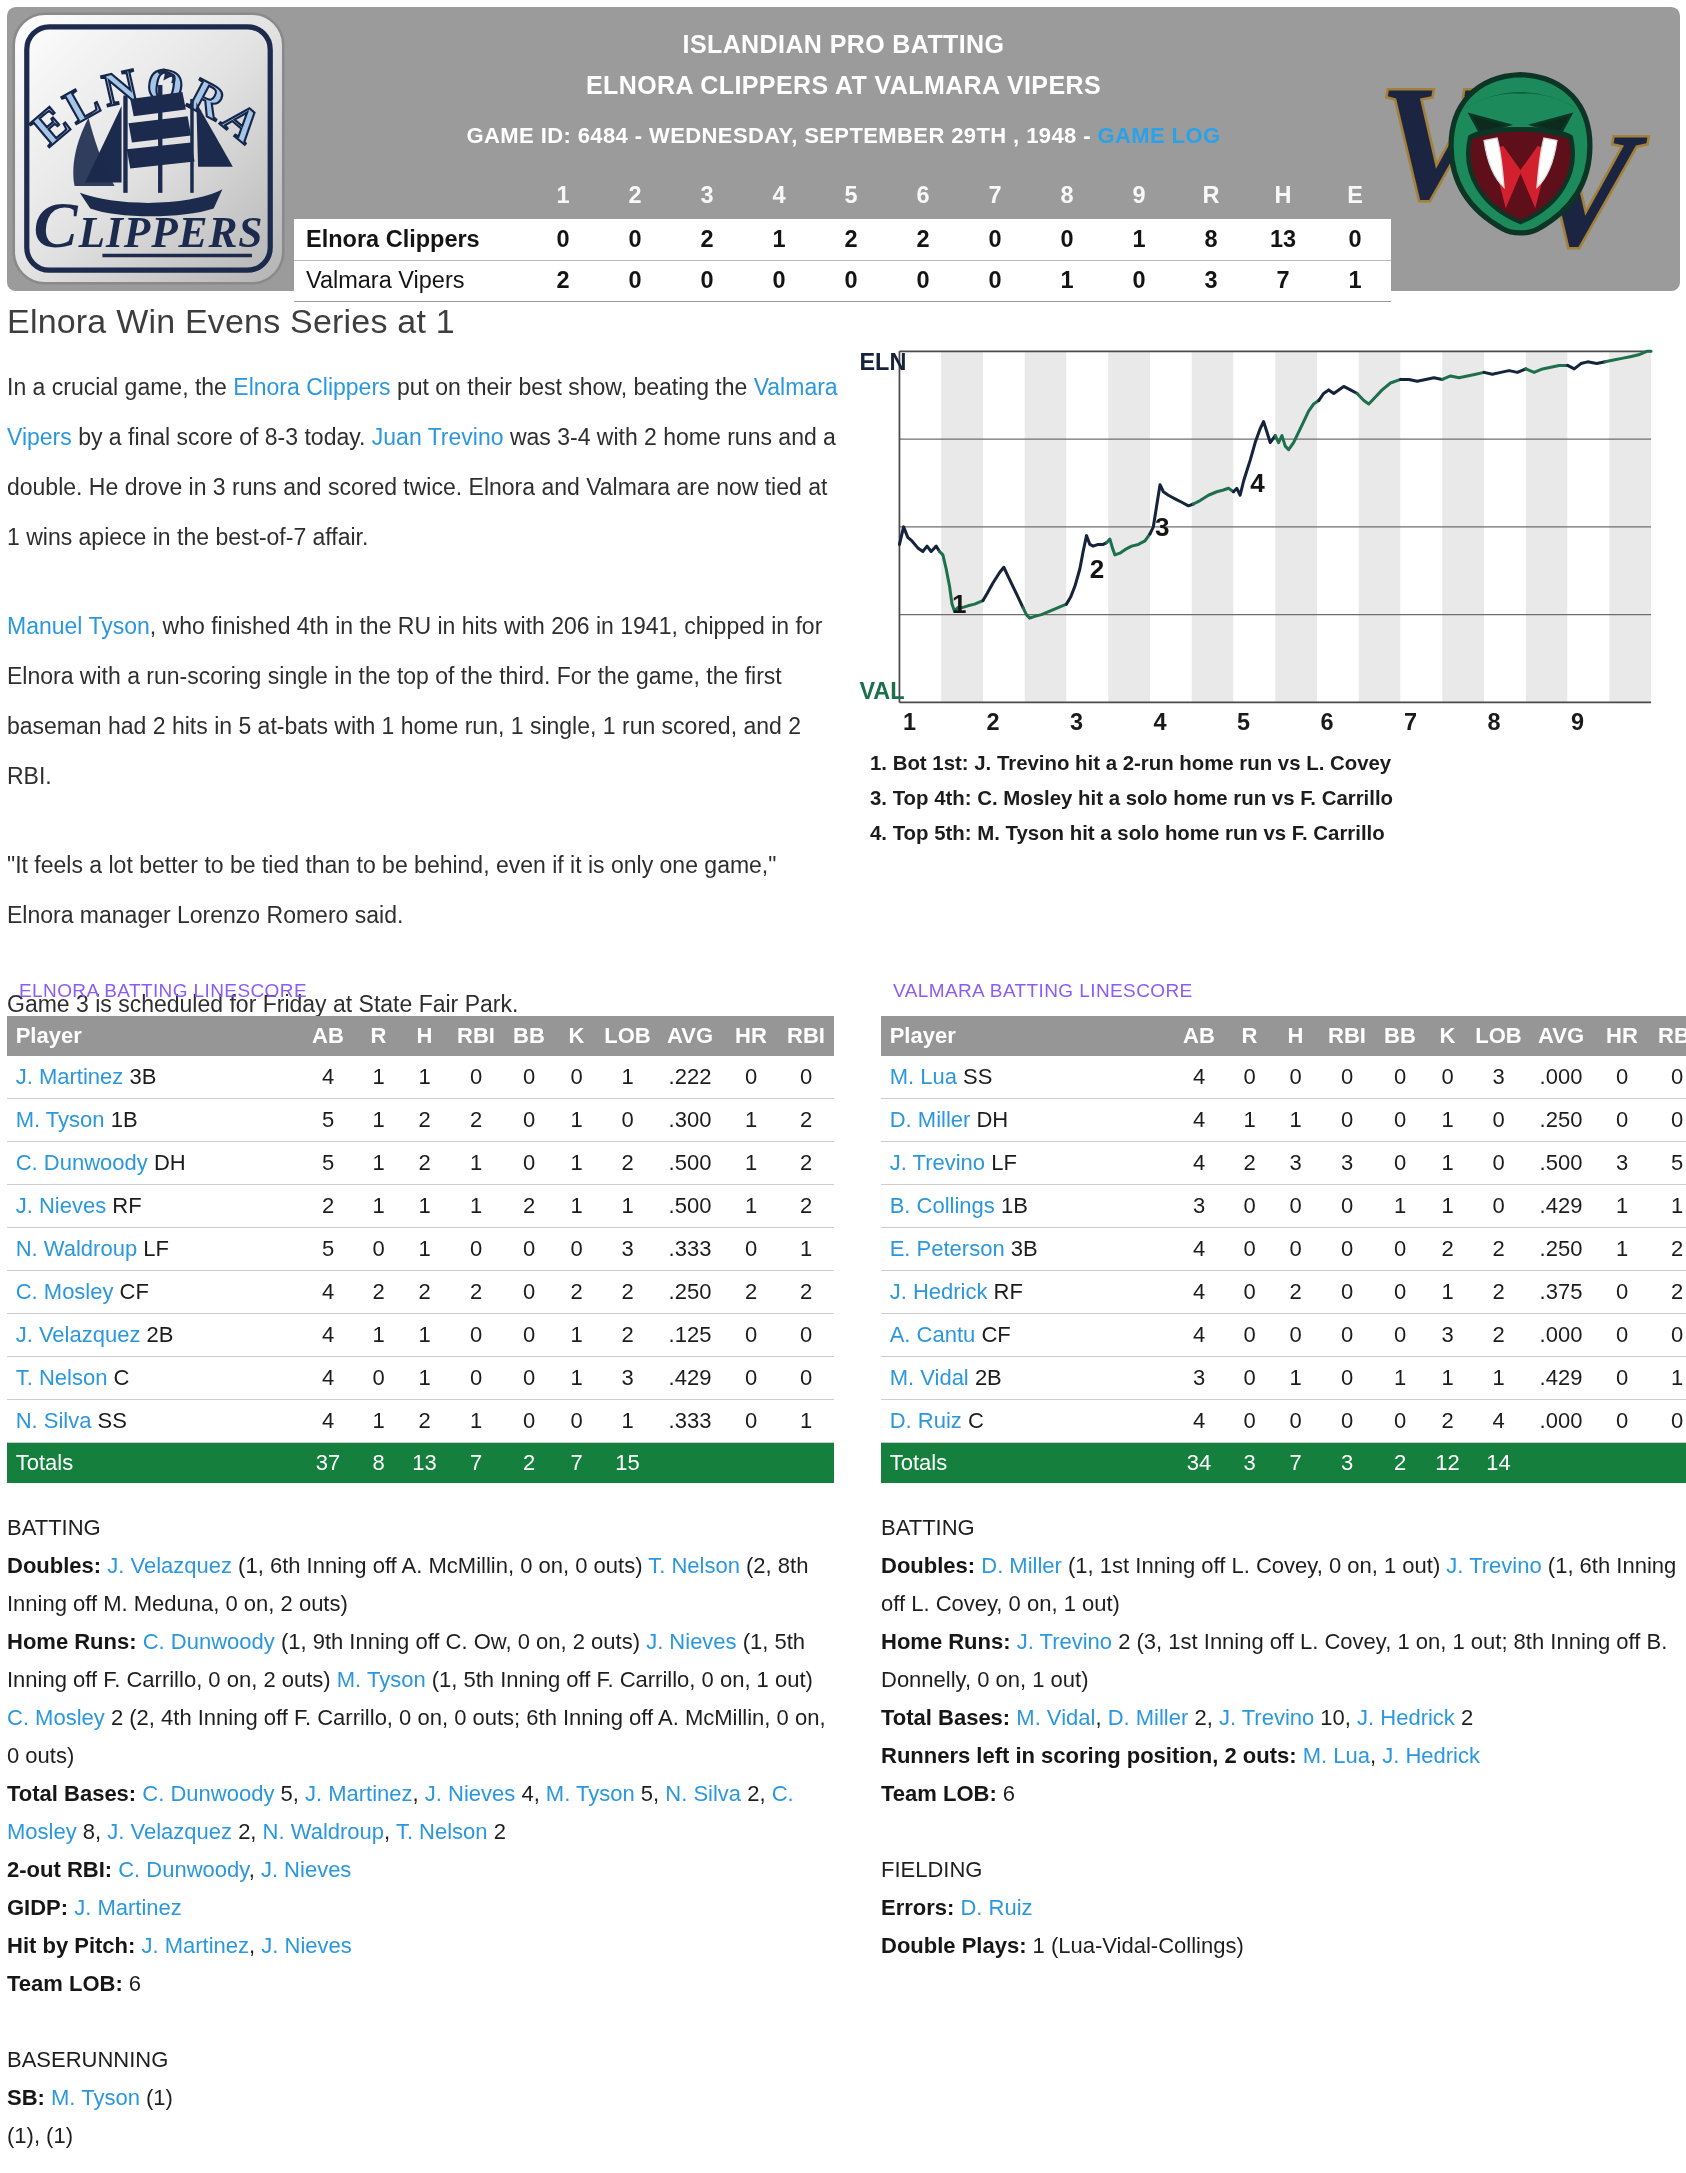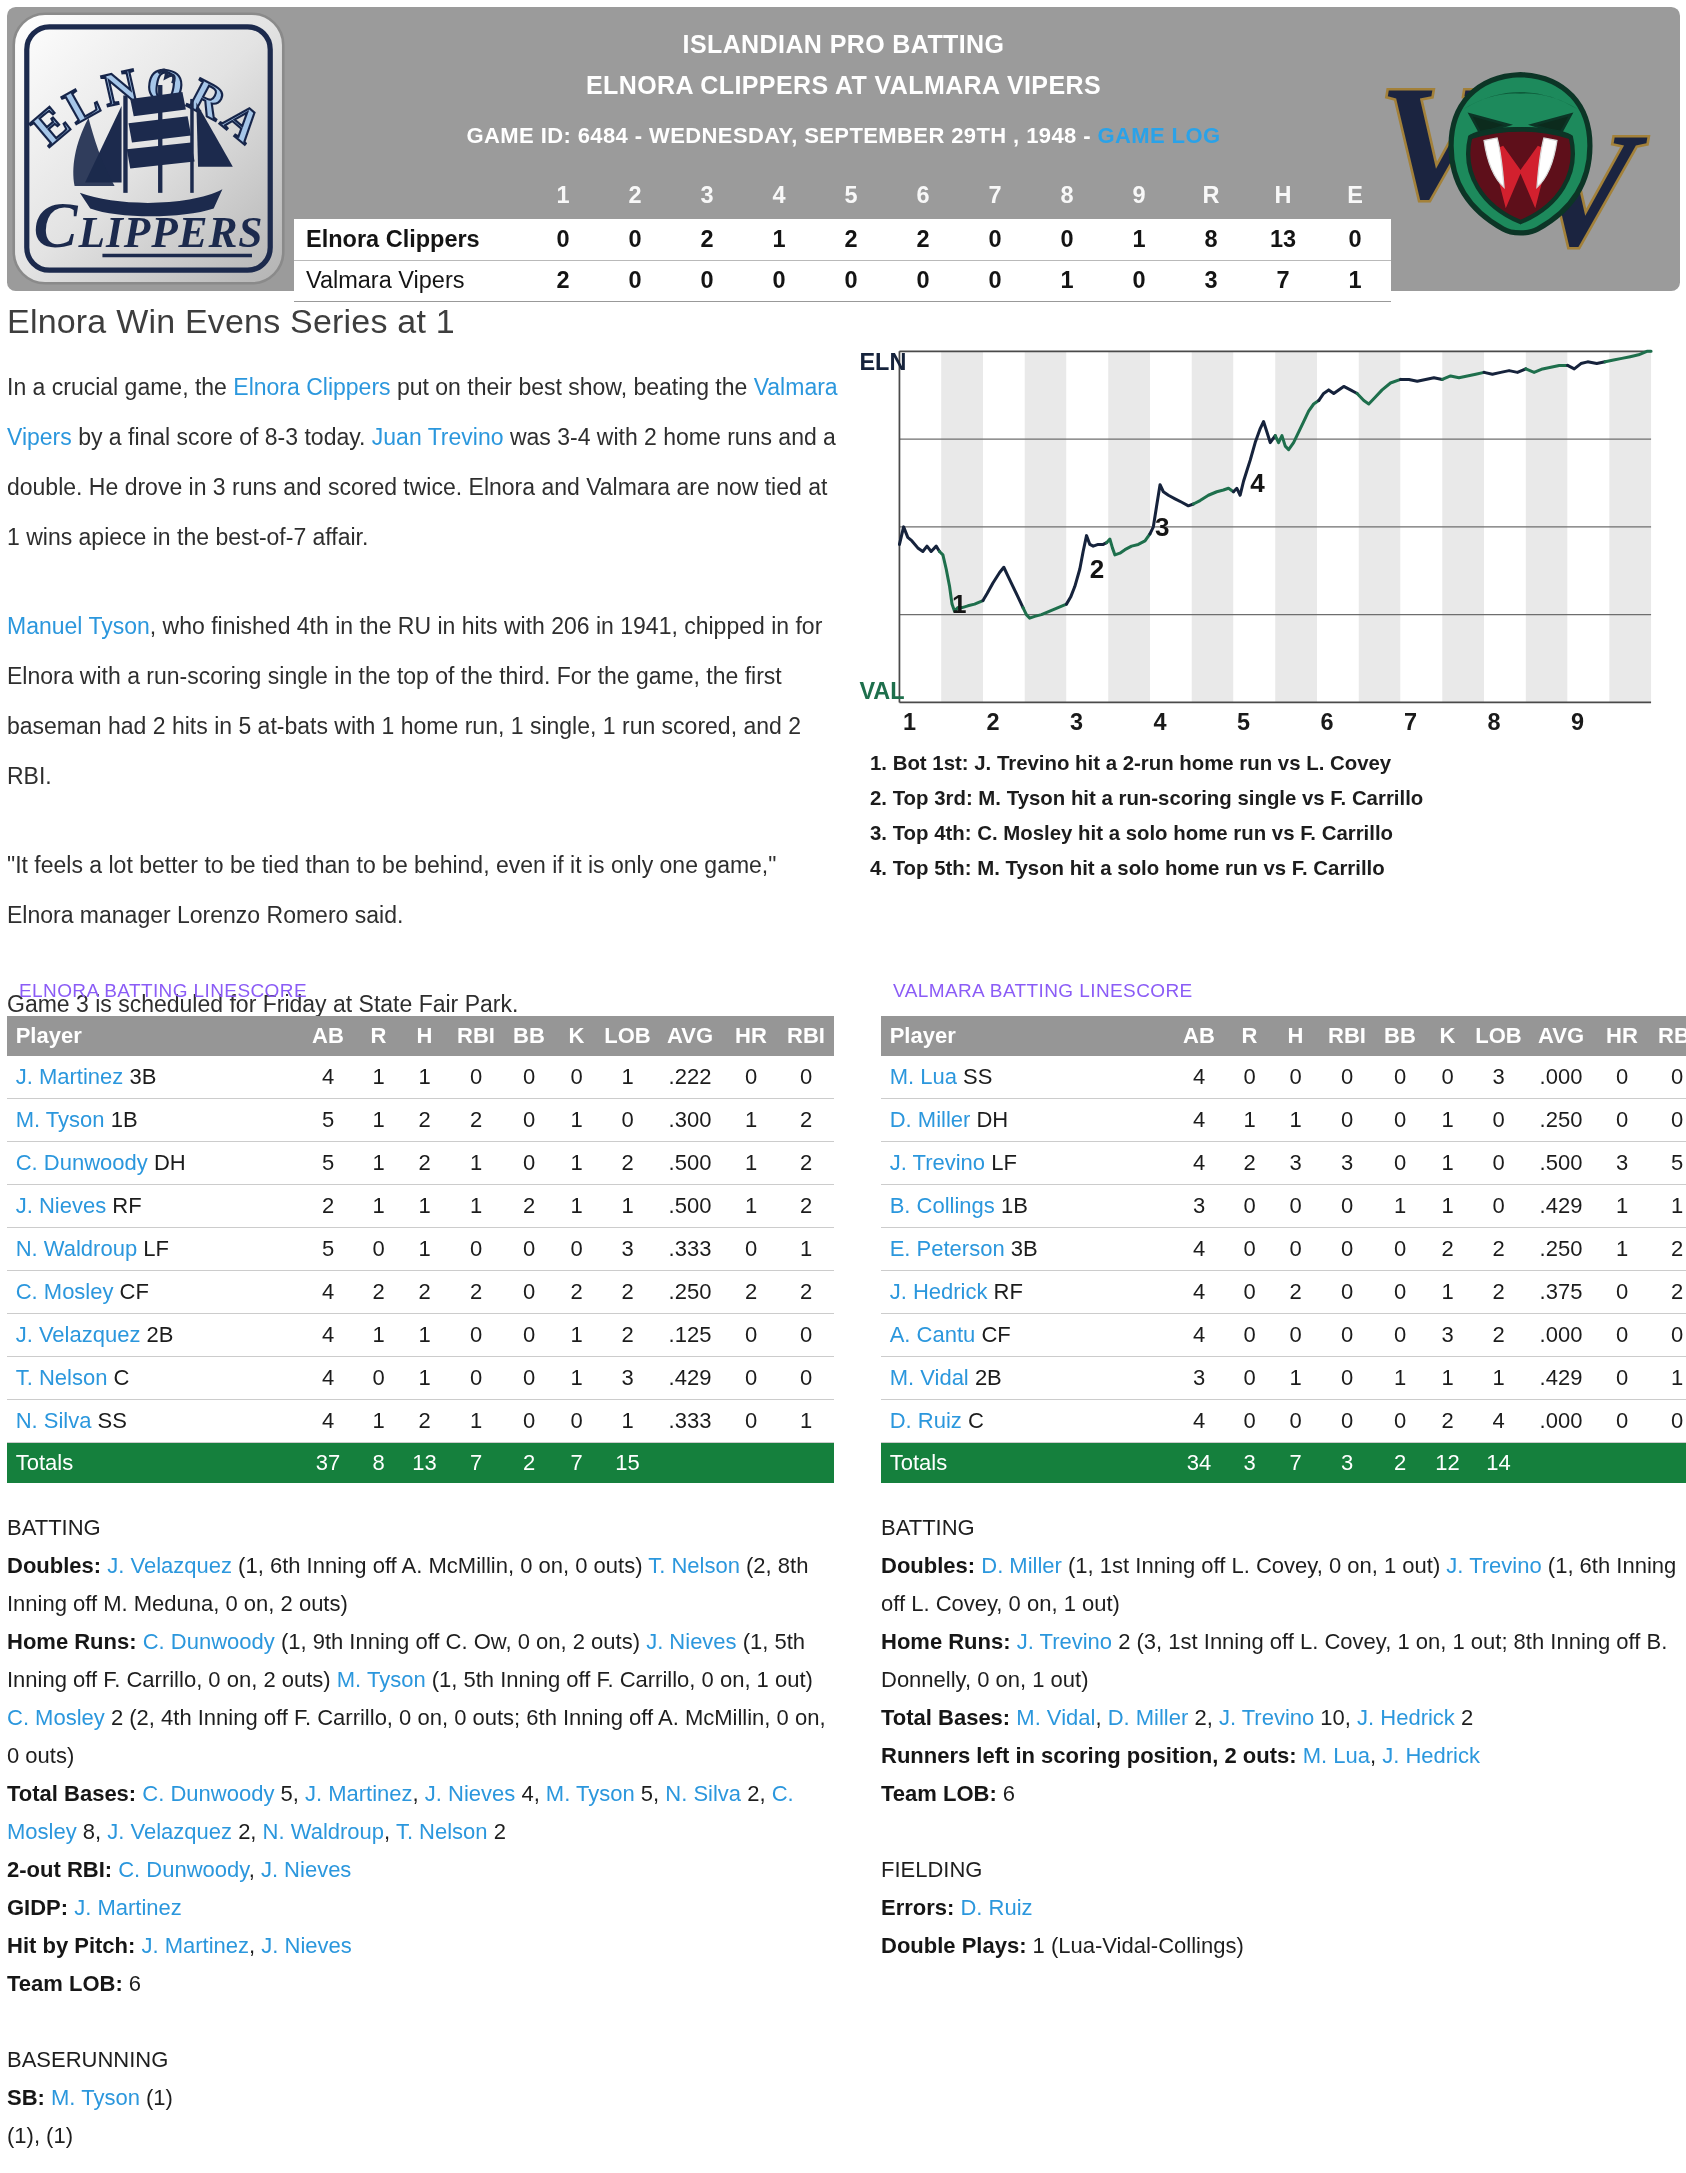--- a/index.html
+++ b/index.html
@@ -244,21 +244,20 @@
         <text x="246.2222222222222" y="442" font-size="27" font-weight="bold" fill="#1a1a1a">3</text>
         <text x="342.3333333333333" y="442" font-size="27" font-weight="bold" fill="#1a1a1a">4</text>
         <text x="438.4444444444444" y="442" font-size="27" font-weight="bold" fill="#1a1a1a">5</text>
         <text x="534.5555555555557" y="442" font-size="27" font-weight="bold" fill="#1a1a1a">6</text>
         <text x="630.6666666666666" y="442" font-size="27" font-weight="bold" fill="#1a1a1a">7</text>
         <text x="726.7777777777778" y="442" font-size="27" font-weight="bold" fill="#1a1a1a">8</text>
         <text x="822.8888888888888" y="442" font-size="27" font-weight="bold" fill="#1a1a1a">9</text>
       </svg></div>
   <ol id="events">
       <li>1. Bot 1st: J. Trevino hit a 2-run home run vs L. Covey</li>
-      <li>2. Top 3rd: M. Tyson hit a run-scoring single vs F. Carrillo</li>
       <li>3. Top 4th: C. Mosley hit a solo home run vs F. Carrillo</li>
       <li>4. Top 5th: M. Tyson hit a solo home run vs F. Carrillo</li>
     </ol>
 </div>
 
 <div class="boxcol" id="box-eln">
   <h2 class="box-title">ELNORA BATTING LINESCORE</h2>
   <table class="box" id="eln-table">
       <colgroup>
         <col>

